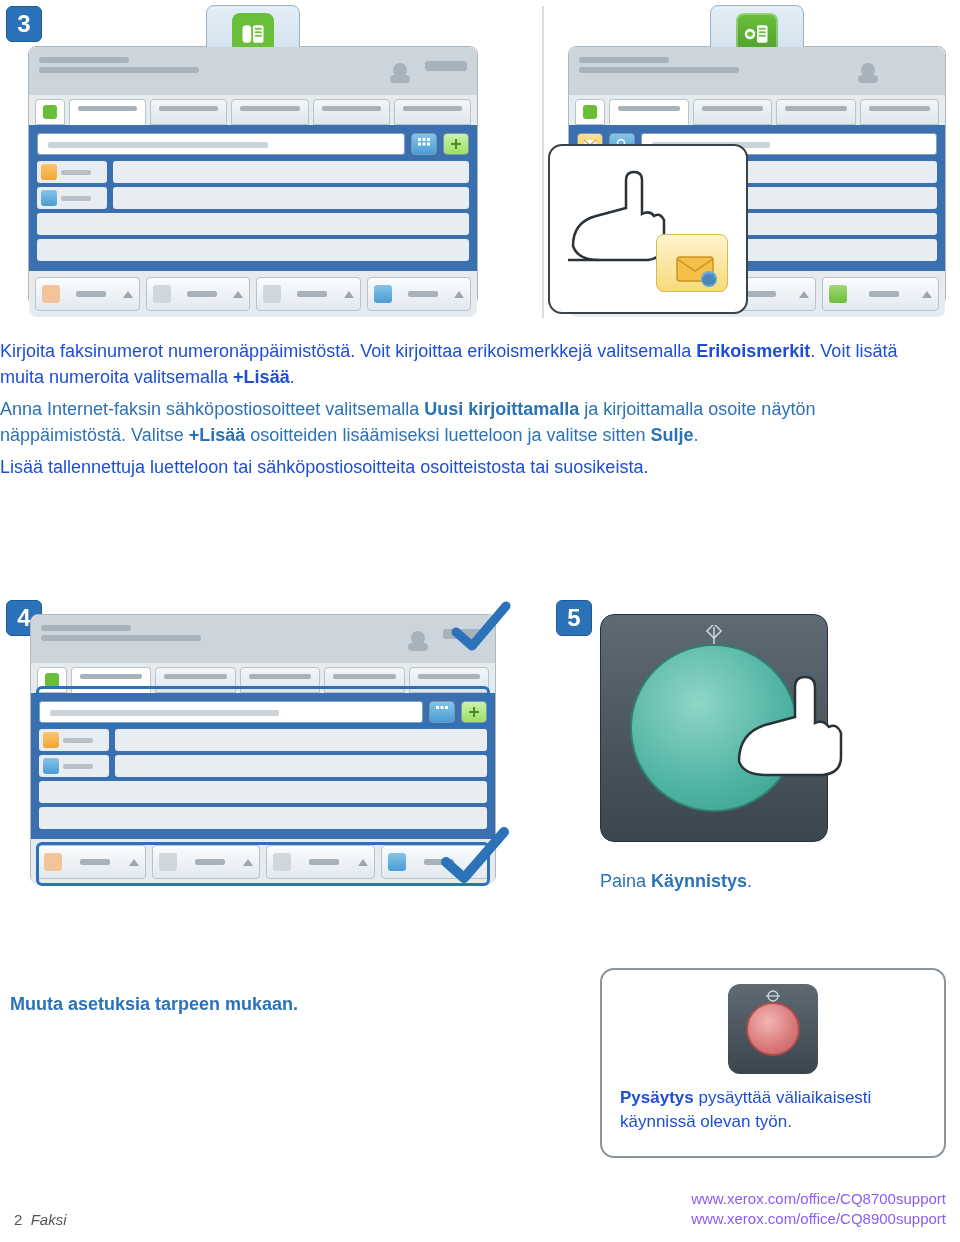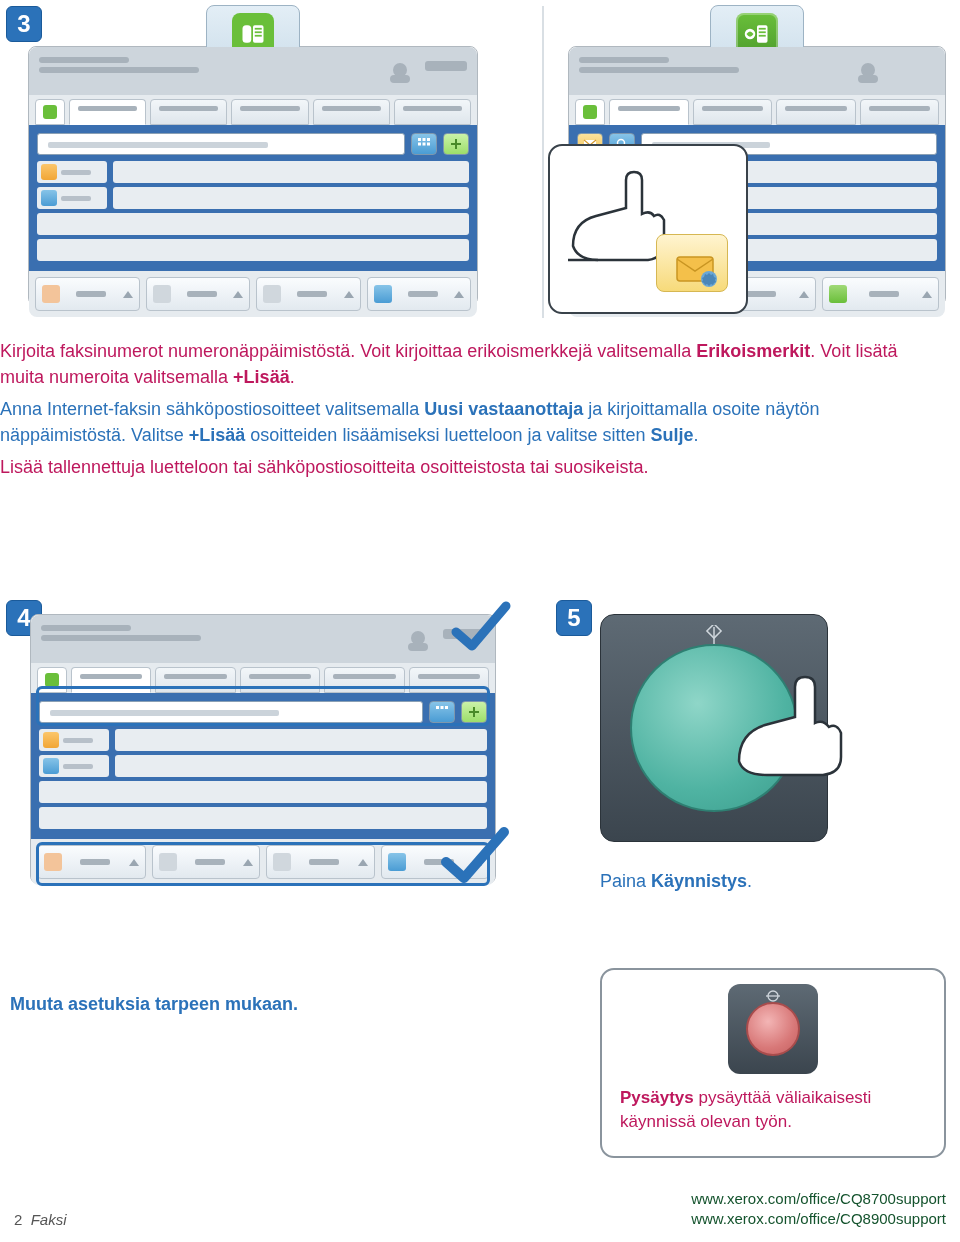--- a/index.html
+++ b/index.html
@@ -112,21 +112,21 @@
     border:1px solid #d6b752;display:flex;align-items:center;justify-content:center;
   }
   .env-inner svg{display:block;}
   
   .instruction{
     position:absolute;
     left:0;right:16px;
     font-size:18px;
     line-height:1.45;
   }
-  .txt-black{color:#be185d;}
+  .txt-black{color:#1d4ed8;}
   .txt-blue{color:#2b72b9;margin-top:31px;}
   .bold{font-weight:bold;}
   
   .start-device{
     position:absolute;
     width:228px;height:228px;
     background:linear-gradient(#5e6a74,#3b454e);
     border-radius:14px;
     display:flex;align-items:center;justify-content:center;
     border:1px solid #2b333a;
@@ -158,21 +158,21 @@
     border:2px solid #a84c4c;
   }
   .stop-card .stop-symbol{position:absolute;top:4px;left:50%;transform:translateX(-50%);}
   .stop-card .txt{position:absolute;top:116px;left:18px;right:6px;font-size:17px;line-height:1.4;}
   
   .check{position:absolute;}
   
   .footer{position:absolute;bottom:14px;left:0;right:0;display:flex;justify-content:space-between;align-items:flex-end;padding:0 14px;}
   .footer .pg{font-size:15px;color:#555;}
   .footer .pg i{font-style:italic;text-align:right;}
-  .footer .links{text-align:right;font-size:15px;color:#14532d;line-height:1.3;}
+  .footer .links{text-align:right;font-size:15px;color:#8b5cf6;line-height:1.3;}
   
   .hl-ring{position:absolute;border:3px solid #2b72b9;border-radius:6px;pointer-events:none;}
 </style>
 </head>
 <body>
 
 <div class="step-badge" style="top:6px;left:6px;">3</div>
 
 <div class="panel" style="top:46px;left:28px;">
   <div class="app-tab">
@@ -387,21 +387,21 @@
       </svg>
     </div>
   </div>
 </div>
 
 <div class="instruction" style="top:338px;">
   <p class="txt-black">
     <span>Kirjoita faksinumerot numeronäppäimistöstä. Voit kirjoittaa erikoismerkkejä valitsemalla </span><span class="bold">Erikoismerkit</span><span>. Voit lisätä muita numeroita valitsemalla </span><span class="bold">+Lisää</span><span>.</span>
   </p>
   <p class="txt-blue" style="margin-top:6px;">
-    <span>Anna Internet-faksin sähköpostiosoitteet valitsemalla </span><span class="bold">Uusi vastaanottaja</span><span> ja kirjoittamalla osoite näytön näppäimistöstä. Valitse </span><span class="bold">+Lisää</span><span> osoitteiden lisäämiseksi luetteloon ja valitse sitten </span><span class="bold">Sulje</span><span>.</span>
+    <span>Anna Internet-faksin sähköpostiosoitteet valitsemalla </span><span class="bold">Uusi kirjoittamalla</span><span> ja kirjoittamalla osoite näytön näppäimistöstä. Valitse </span><span class="bold">+Lisää</span><span> osoitteiden lisäämiseksi luetteloon ja valitse sitten </span><span class="bold">Sulje</span><span>.</span>
   </p>
   <p class="txt-black" style="margin-top:6px;">
     <span>Lisää tallennettuja luetteloon tai sähköpostiosoitteita osoitteistosta tai suosikeista.</span>
   </p>
 </div>
 
 <div class="step-badge" style="top:600px;left:6px;">4</div>
 
 <div class="panel" style="top:614px;left:30px;width:466px;height:270px;">
   <div class="panel-header">

